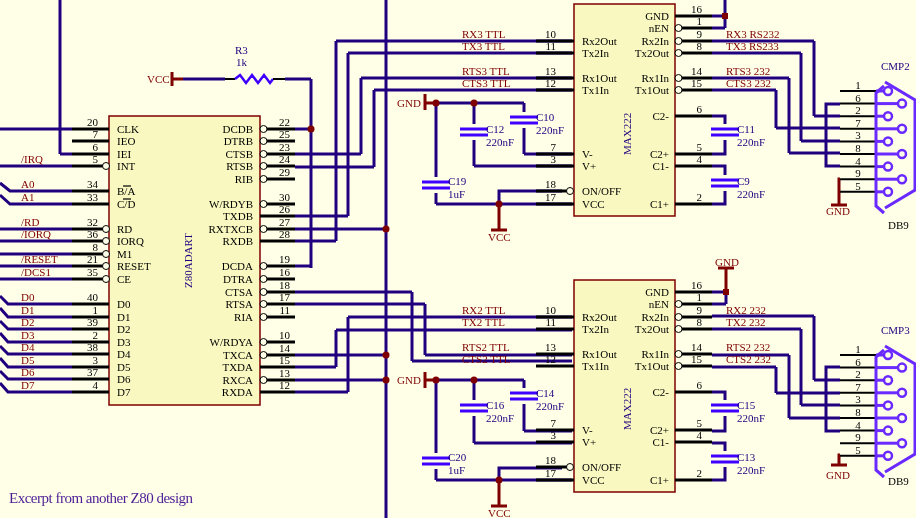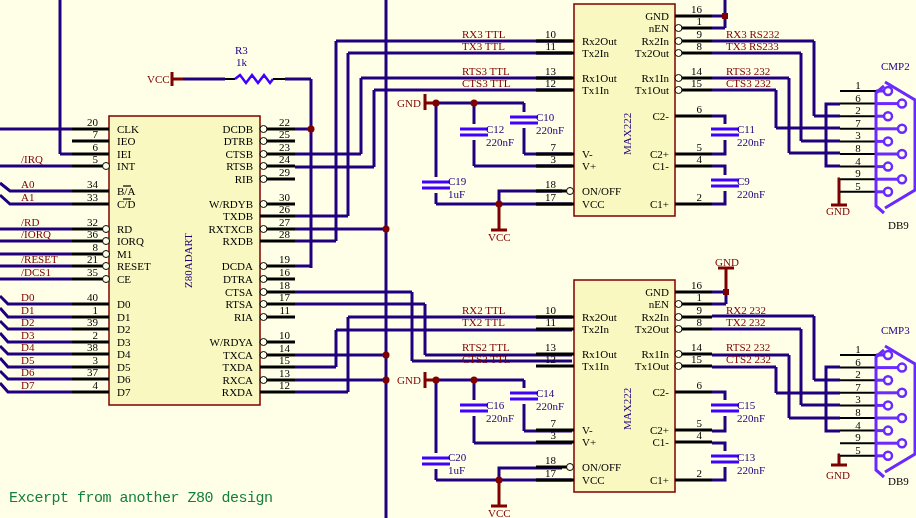--- a/index.html
+++ b/index.html
@@ -14,21 +14,21 @@
   .cap { stroke:#3f00ff; stroke-width:3; }
   .res { stroke:#3f00ff; stroke-width:2.5; fill:none; }
   .dot { fill:#7f0000; }
   .conn { stroke:#6a2aff; stroke-width:3; fill:none; }
   .connpin { fill:#ffffe8; stroke:#6a2aff; stroke-width:2.5; }
   text { font-family:"Liberation Serif", serif; font-size:11px; }
   .pinname { fill:#000; }
   .pinnum { fill:#000; font-size:11px; }
   .net { fill:#7f0000; }
   .comp { fill:#20007f; }
-  .caption { position:absolute; left:9px; top:490px; font-family:Liberation Mono, monospace; font-size:15px; color:#15803d; letter-spacing:-0.5px; }
+  .caption { position:absolute; left:9px; top:490px; font-family:Liberation Serif, serif; font-size:15px; color:#4c1d95; letter-spacing:-0.5px; }
 </style>
 </head>
 <body>
 
 <svg id="schem" width="916" height="518" viewBox="0 0 916 518" xmlns="http://www.w3.org/2000/svg">
 
   <g>
 
     <line class="wire" x1="60" y1="0" x2="60" y2="154"></line>
     <line class="wire" x1="60" y1="154" x2="72" y2="154"></line>

